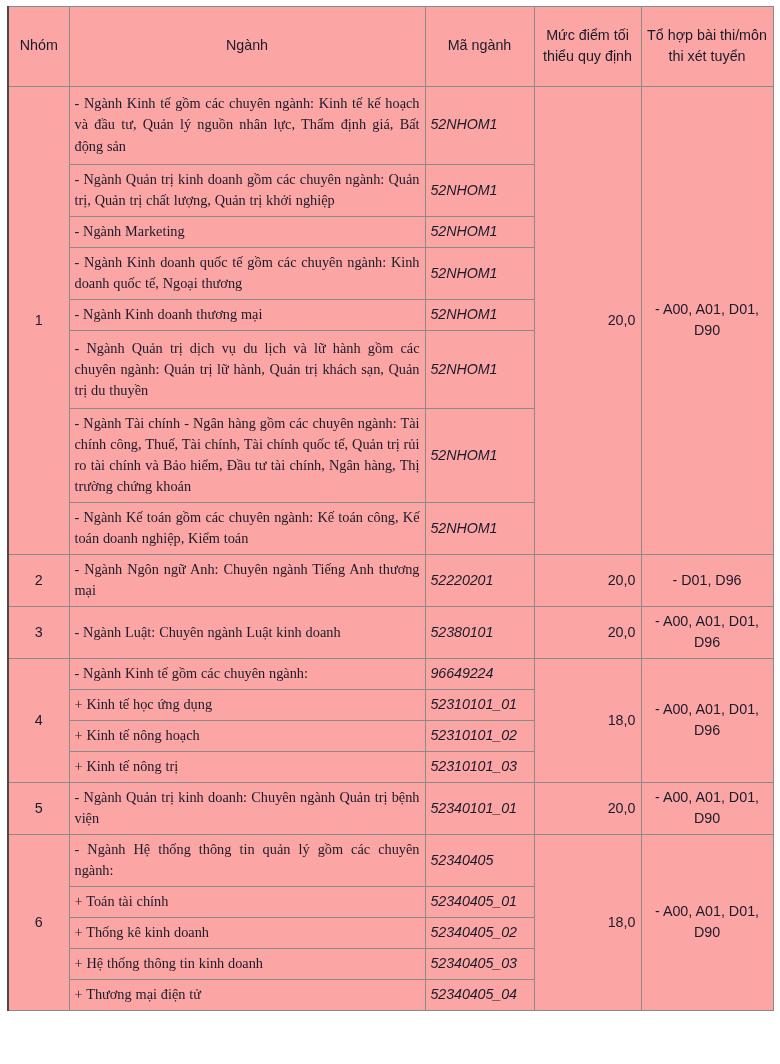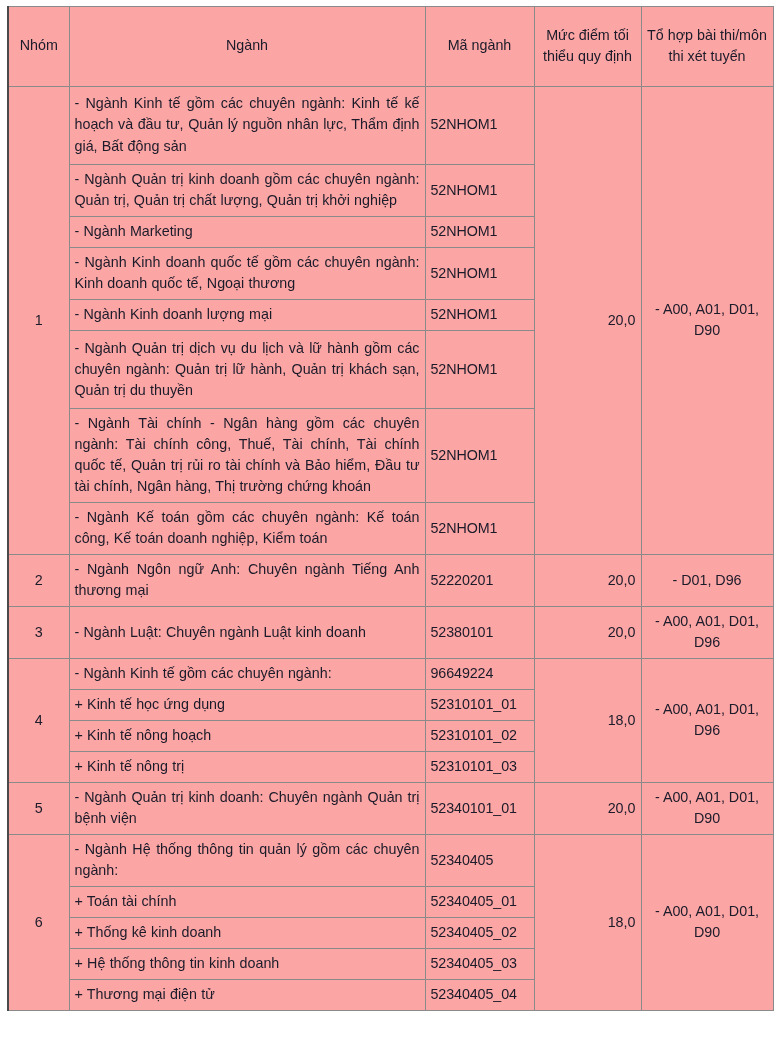--- a/index.html
+++ b/index.html
@@ -75,28 +75,30 @@
   }
 
   td.major-cell {
     text-align: justify;
     text-align-last: left;
     vertical-align: middle;
     padding-left: 6px;
     padding-right: 2px;
     hyphens: none;
     word-spacing: 0.02em;
+    font-family: Liberation Serif, serif;
   }
 
   td.code-cell {
     text-align: left;
     vertical-align: middle;
     padding-left: 5px;
     white-space: nowrap;
     letter-spacing: -0.1px;
+    font-style: italic;
   }
 
   td.score-cell {
     text-align: right;
     font-weight: bold;
     font-size: 14.6px;
     vertical-align: middle;
   }
 
   td.combo-cell {
@@ -167,21 +169,21 @@
         </tr>
         <tr class="r-short">
           <td class="major-cell">- Ngành Marketing</td>
           <td class="code-cell">52NHOM1</td>
         </tr>
         <tr class="r-mid">
           <td class="major-cell">- Ngành Kinh doanh quốc tế gồm các chuyên ngành: Kinh doanh quốc tế, Ngoại thương</td>
           <td class="code-cell">52NHOM1</td>
         </tr>
         <tr class="r-short">
-          <td class="major-cell">- Ngành Kinh doanh lượng mại</td>
+          <td class="major-cell">- Ngành Kinh doanh thương mại</td>
           <td class="code-cell">52NHOM1</td>
         </tr>
         <tr class="r-tall">
           <td class="major-cell">- Ngành Quản trị dịch vụ du lịch và lữ hành gồm các chuyên ngành: Quản trị lữ hành, Quản trị khách sạn, Quản trị du thuyền</td>
           <td class="code-cell">52NHOM1</td>
         </tr>
         <tr class="r-xtall">
           <td class="major-cell">- Ngành Tài chính - Ngân hàng gồm các chuyên ngành: Tài chính công,  Thuế, Tài chính, Tài chính quốc tế, Quản trị rủi ro tài chính và Bảo hiểm, Đầu tư tài chính,  Ngân hàng, Thị trường chứng khoán</td>
           <td class="code-cell">52NHOM1</td>
         </tr>

